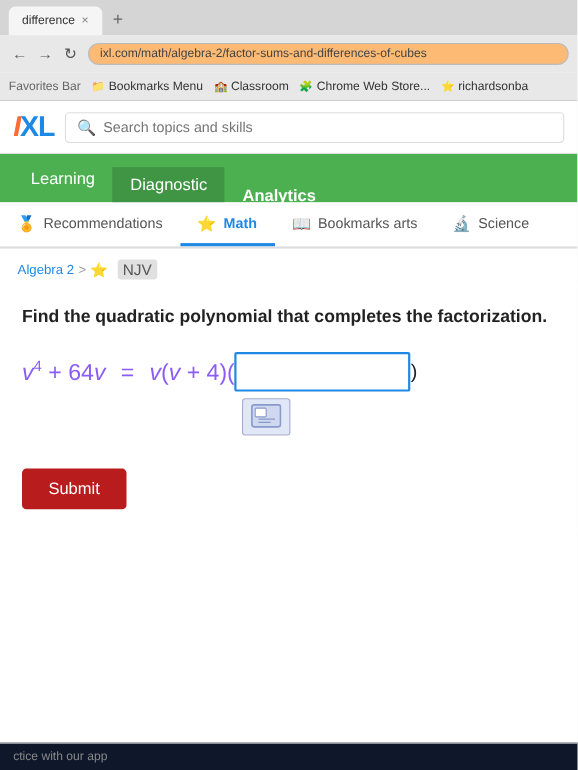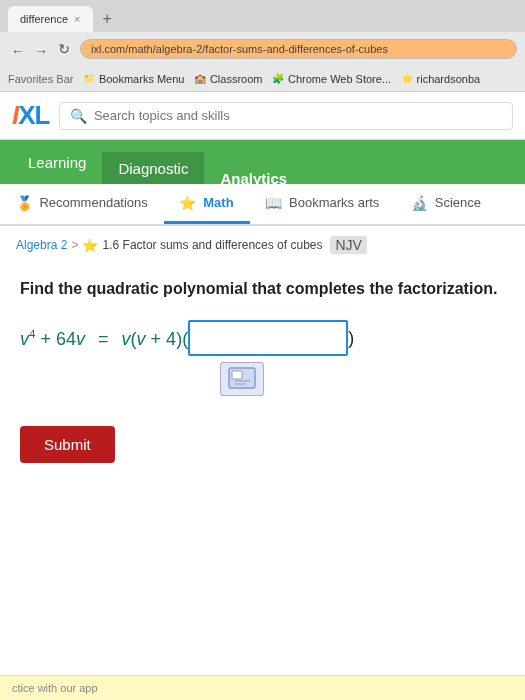--- a/index.html
+++ b/index.html
@@ -342,21 +342,21 @@
       font-weight: 400;
       cursor: pointer;
       margin-top: 20px;
     }
 
     .footer-bar {
       position: absolute;
       bottom: 0;
       left: 0;
       right: 0;
-      background: #fef9c3;
+      background: #0f172a;
       padding: 6px 12px;
       font-size: 11px;
       color: #888;
       border-top: 1px solid #ddd;
     }
 
     sup {
       font-size: 0.65em;
       vertical-align: super;
     }
@@ -449,30 +449,29 @@
       <span class="tab-icon">🔬</span>
       <span>Science</span>
     </div>
   </div>
 
   <div class="breadcrumb">
     <a href="#">Algebra 2</a>
     <span class="sep"> &gt; </span>
     <span class="current">
       <span class="star-icon">⭐</span>
-      <span>1.6 Factor sums and differences of cubes</span>
       <span class="njv-badge">NJV</span>
     </span>
   </div>
 
   <div class="main-content">
     <div class="question-text">Find the quadratic polynomial that completes the factorization.</div>
 
     <div class="equation-row">
-      <span style="font-size:18px; color:#0f766e;">
+      <span style="font-size:21px; color:#8b5cf6;">
         <span><i>v</i><sup>4</sup> + 64<i>v</i></span>
         <span style="margin:0 8px;">=</span>
         <span><i>v</i>(<i>v</i> + 4)(</span>
       </span>
       <div class="answer-box">
         <input type="text" style="font-size: 16px; width: 120px; border: none; outline: none;">
       </div>
       <span style="font-size:18px; color:#222;">)</span>
     </div>
 

